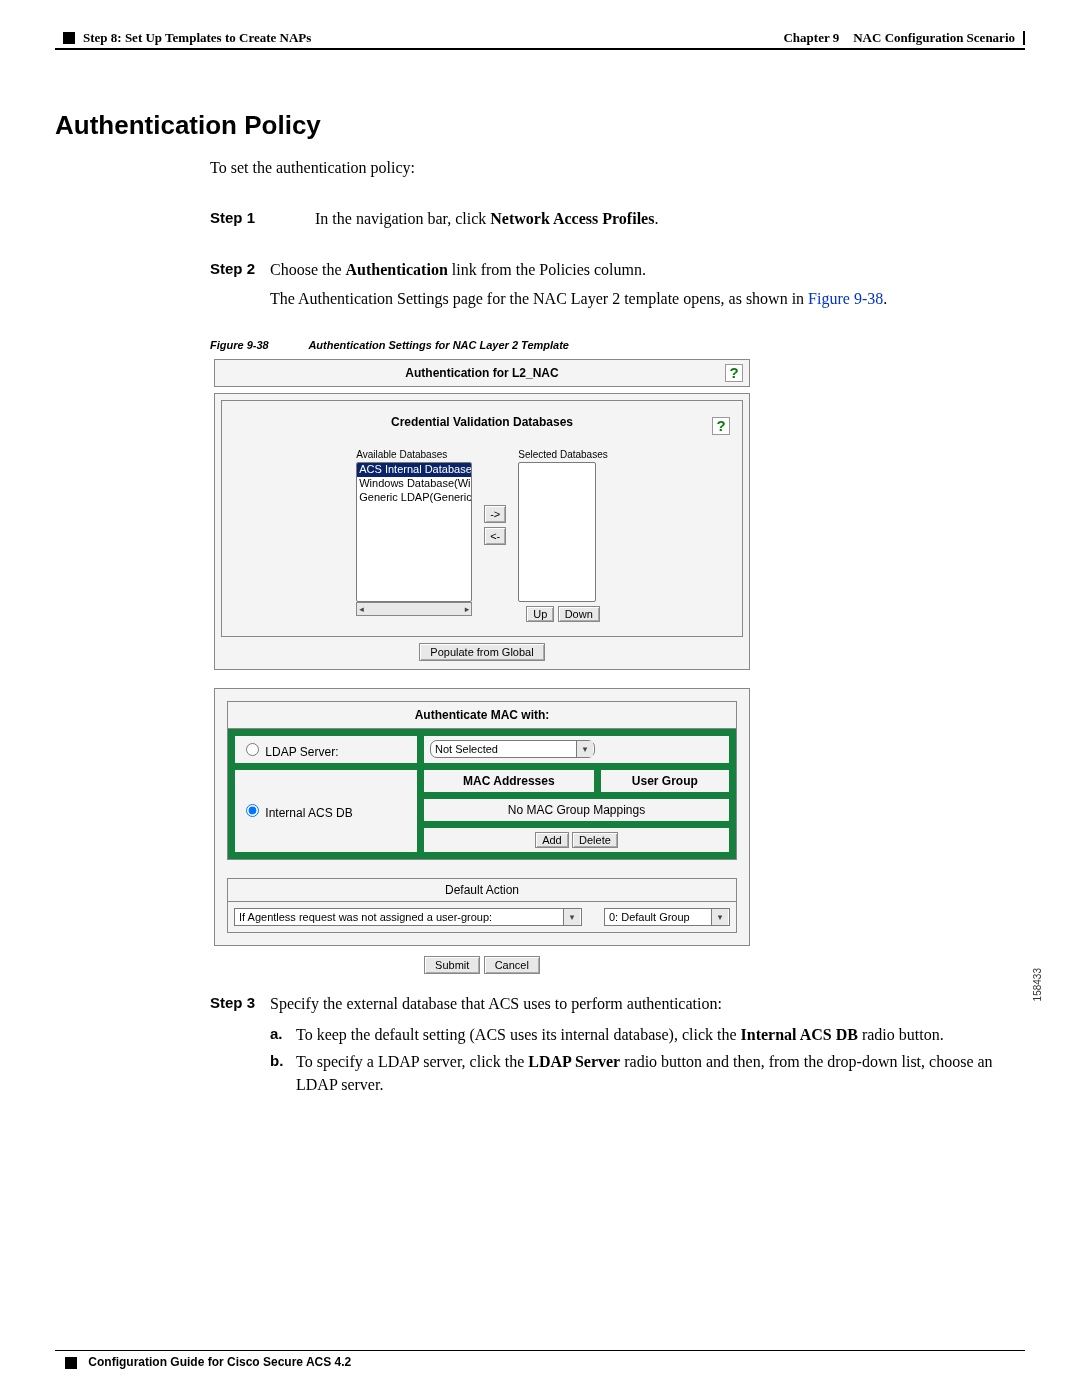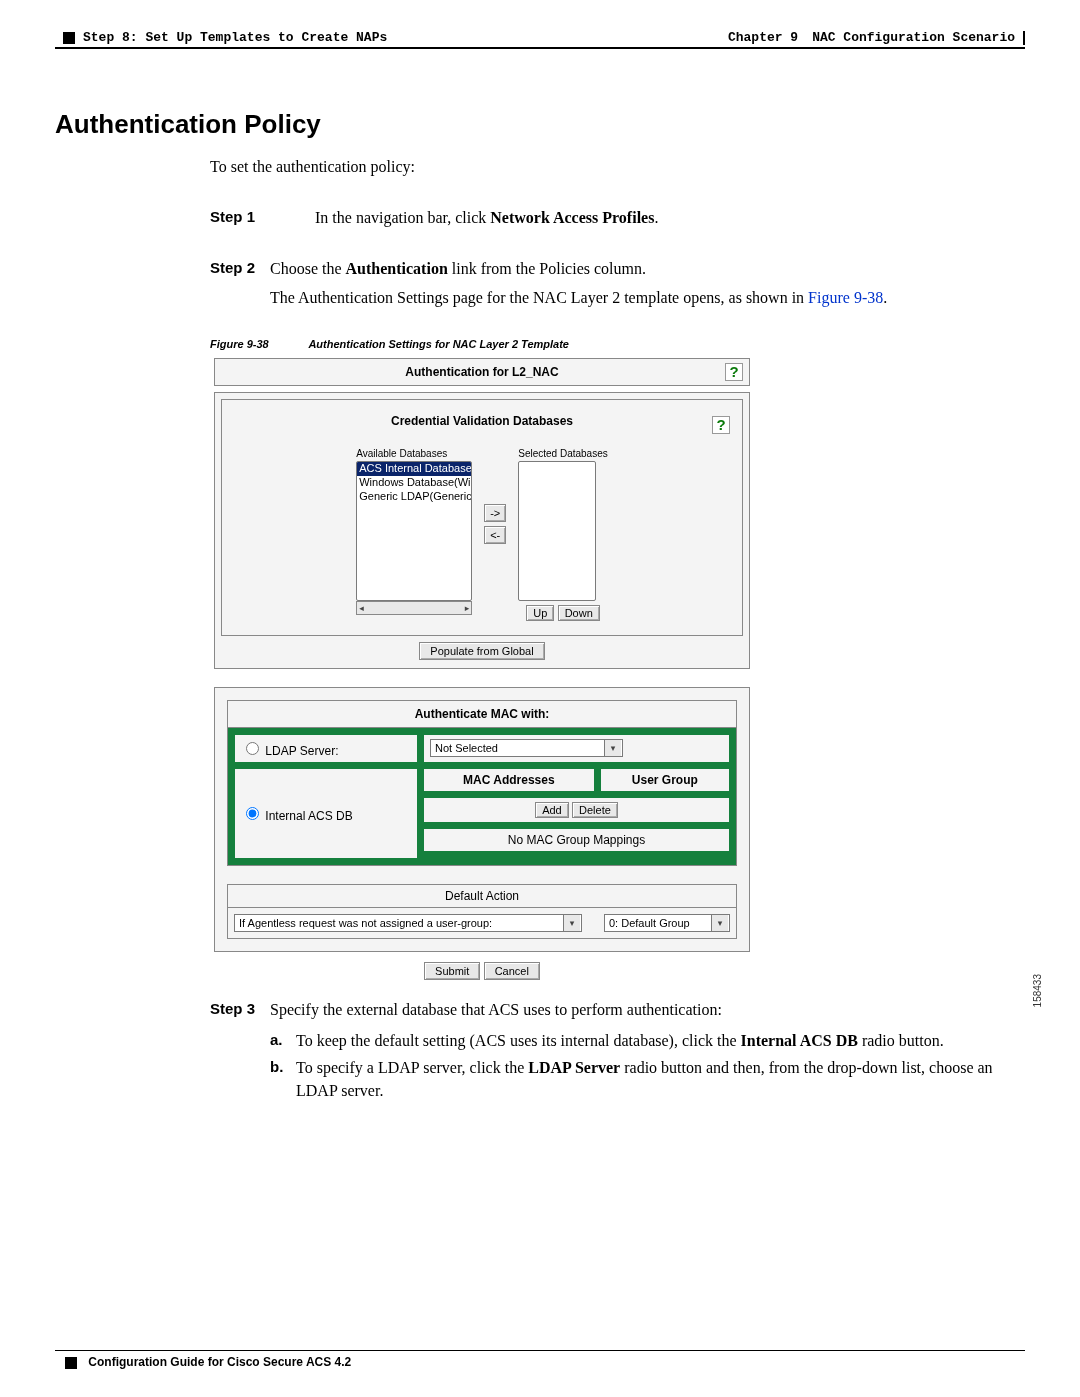--- a/index.html
+++ b/index.html
@@ -14,21 +14,21 @@
     width: 1080px;
     height: 1397px;
     position: relative;
     box-sizing: border-box;
     padding: 30px 55px 0 55px;
   }
   .header {
     display: flex;
     justify-content: space-between;
     align-items: flex-start;
-    font-family: Liberation Mono, monospace;
+    font-family: Liberation Serif, serif;
     font-size: 13px;
     font-weight: bold;
   }
   .header-left {
     display: flex;
     align-items: center;
   }
   .header-right {
     display: flex;
     align-items: center;
@@ -385,47 +385,47 @@
             <table class="tbl">
               <tbody>
                   <tr>
                 <td style="width:170px;">
                   <label>
                     <input type="radio" name="macwith" style="">
                     <span>LDAP Server:</span>
                   </label>
                 </td>
                 <td>
-                  <span class="dropdown" style="width:193px;">
+                  <span class="dropdown" style="width:165px;border-radius:7px;">
                     <span>Not Selected</span>
                   </span>
                 </td>
               </tr>
               <tr>
                 <td rowspan="1" style="vertical-align:middle;">
                   <label>
                     <input type="radio" name="macwith" checked="" style="">
                     <span>Internal ACS DB</span>
                   </label>
                 </td>
                 <td style="padding:0;">
                   <table class="tbl" style="border:none;">
                     <tbody>
                           <tr>
                       <th style="border-top:none;border-left:none;">MAC Addresses</th>
                       <th style="border-top:none;border-right:none;">User Group</th>
                     </tr>
                     <tr>
+                      <td colspan="2" class="center" style="border-left:none;border-right:none;">No MAC Group Mappings</td>
+                    </tr>
+                    <tr>
                       <td colspan="2" class="center" style="border:none;">
                         <button class="winbtn">Add</button>
                         <button class="winbtn">Delete</button>
                       </td>
-                    </tr>
-                    <tr>
-                      <td colspan="2" class="center" style="border-left:none;border-right:none;">No MAC Group Mappings</td>
                     </tr>
                   </tbody>
                       </table>
                 </td>
               </tr>
             </tbody>
               </table>
           </div>
 
           <div class="subpanel" style="margin-top:18px;padding:0;">

